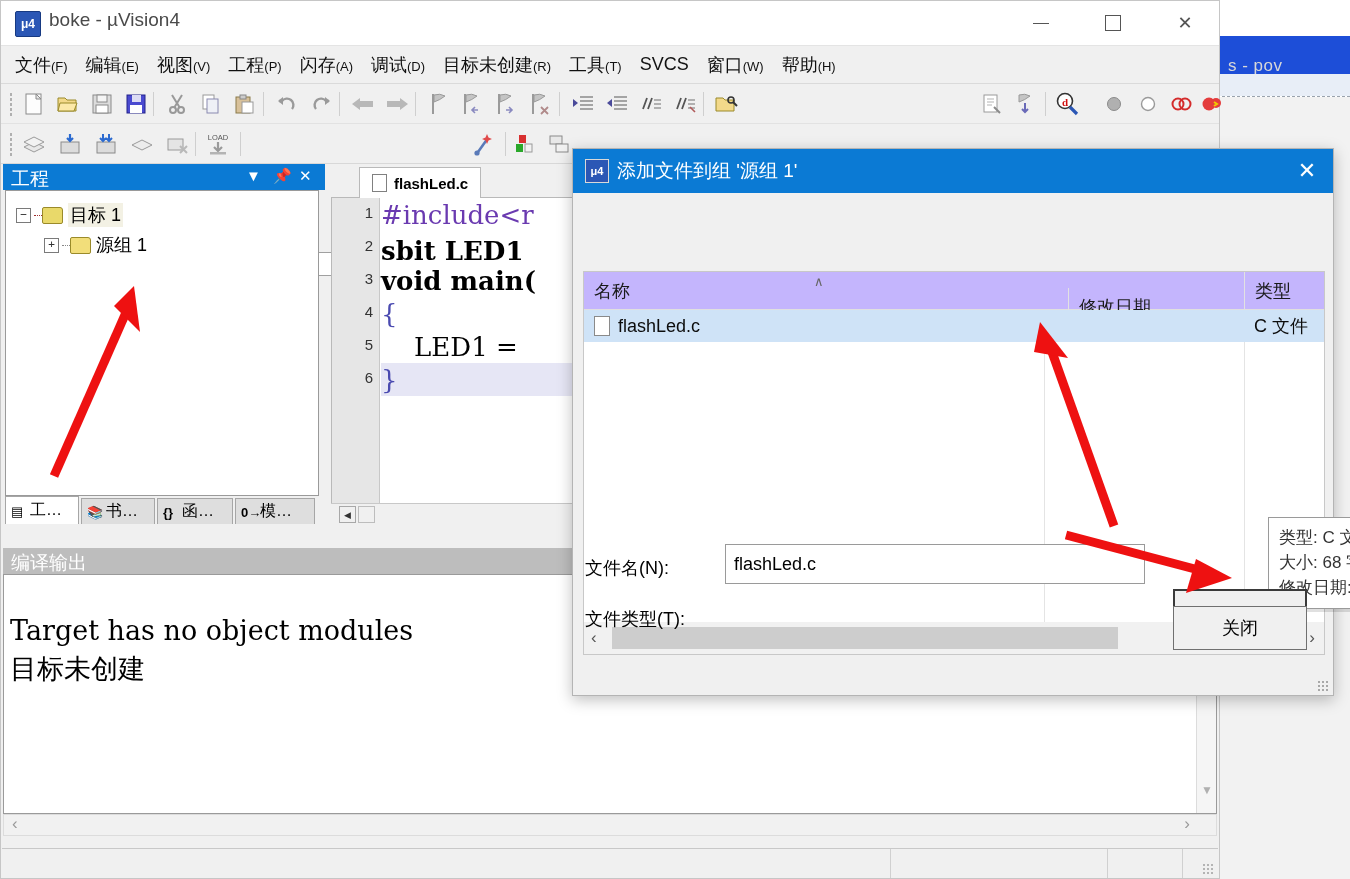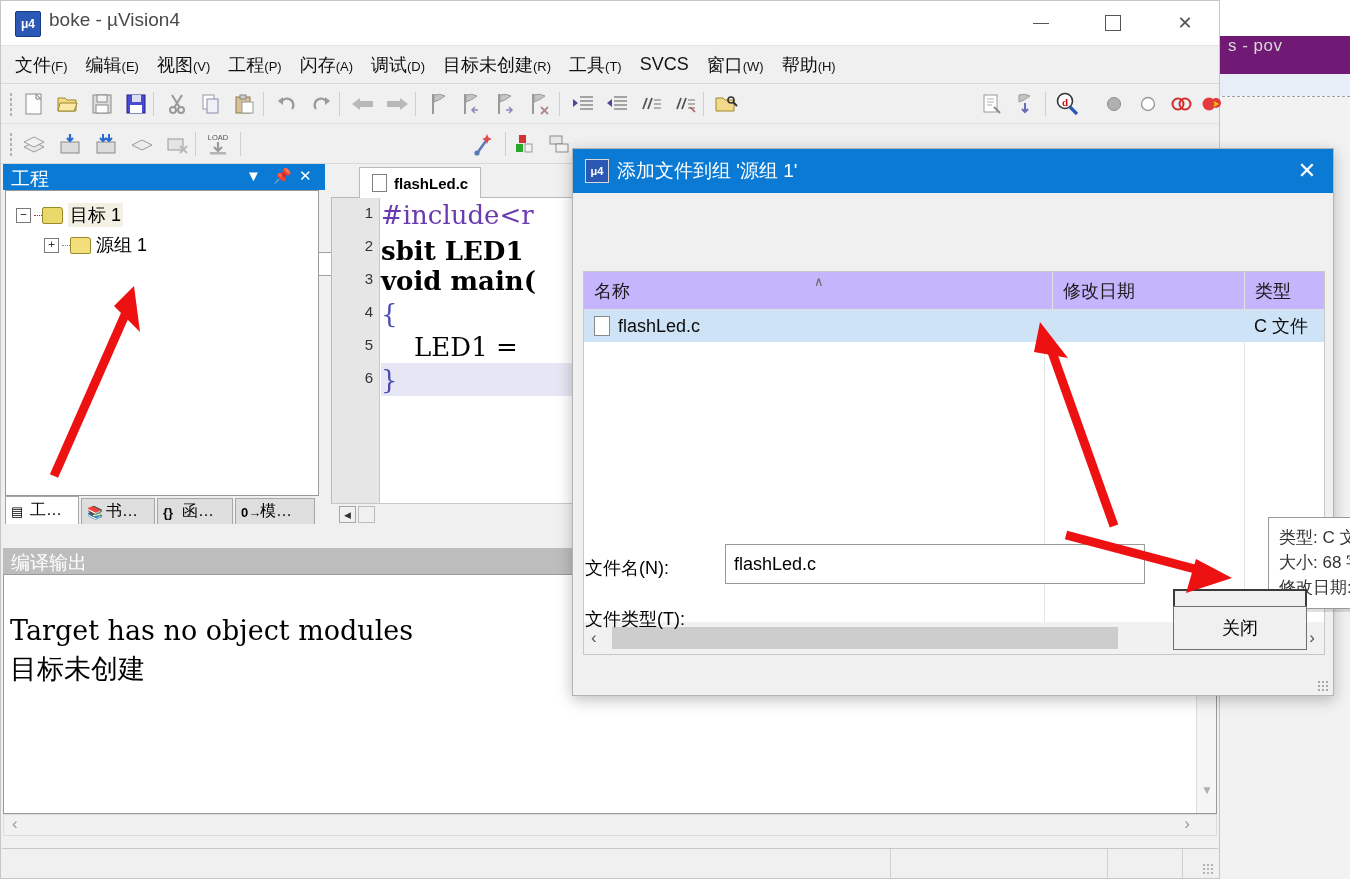--- a/index.html
+++ b/index.html
@@ -4,22 +4,22 @@
 <style>
   html,body{margin:0;padding:0;}
   body{
     width:1350px;height:879px;
     background:#ffffff;
     font-family:"Liberation Sans","DejaVu Sans",sans-serif;
     overflow:hidden;position:relative;
   }
   
   #bg-window{position:absolute;left:1218px;top:0;width:132px;height:879px;background:#ffffff;}
-  #bg-titlebar{position:absolute;left:1218px;top:36px;width:132px;height:40px;background:#701a75;color:#d8d8d8;
-     font-size:17px;display:flex;align-items:flex-start;padding-left:10px;letter-spacing:.5px;box-sizing:border-box;}
+  #bg-titlebar{position:absolute;left:1218px;top:36px;width:132px;height:40px;background:#1d4ed8;color:#d8d8d8;
+     font-size:17px;display:flex;align-items:flex-end;padding-left:10px;letter-spacing:.5px;box-sizing:border-box;}
   #bg-row1{position:absolute;left:1218px;top:74px;width:132px;height:22px;background:#e8eef7;}
   #bg-dash{position:absolute;left:1222px;top:96px;width:128px;height:0;border-top:1px dashed #9aa3ad;}
   #bg-body{position:absolute;left:1218px;top:97px;width:132px;height:782px;background:#f2f2f2;}
 
   
   #uv{position:absolute;left:0;top:0;width:1220px;height:879px;background:#f0f0f0;
       border:1px solid #c6c6c6;box-sizing:border-box;}
   #uv-title{position:absolute;left:0;top:0;width:1218px;height:45px;background:#ffffff;
       border-bottom:1px solid #e4e4e4;box-sizing:border-box;}
   #uv-title .icon{position:absolute;left:14px;top:10px;width:24px;height:24px;background:#2b57b5;
@@ -583,21 +583,21 @@
           <rect x="18" y="16" width="4" height="4"></rect>
         </g>
         <path d="M30 9 L40 9 L35 16 Z" fill="#111"></path>
       </svg>
     </span>
 
   <div id="filelist">
     <div id="fl-head">
       <span class="fl-col first" style="left:0;width:460px;">名称</span>
       <span id="sortarrow">∧</span>
-      <span class="fl-col" style="left:468px;width:200px;">修改日期</span>
+      <span class="fl-col" style="left:484px;width:200px;margin-top:16px;">修改日期</span>
       <span class="fl-col" style="left:660px;width:80px;">类型</span>
     </div>
     <span class="vline" style="left:460px;height:312px;"></span>
     <span class="vline" style="left:660px;height:312px;"></span>
     <div id="fl-row">
       <span class="fl-cell" style="left:0;width:460px;">
         <span class="fileicon"></span>
         <span>flashLed.c</span>
       </span>
       <span class="fl-cell" style="left:660px;width:80px;">C 文件</span>

